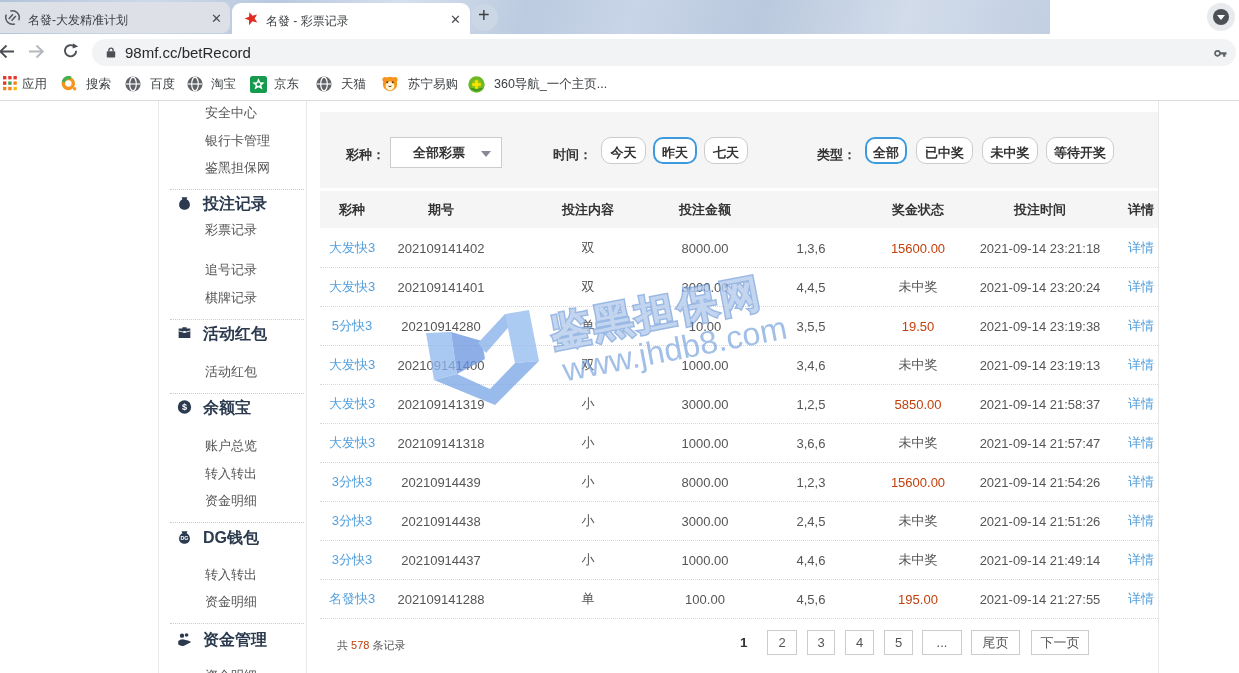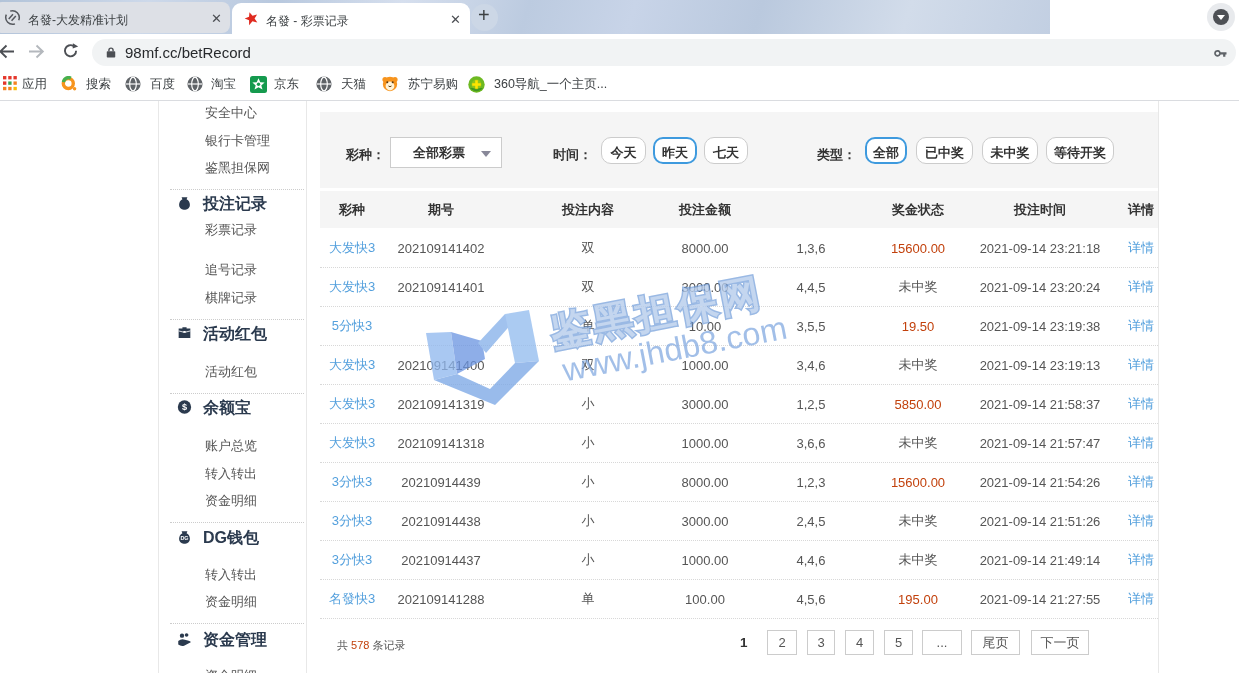--- a/index.html
+++ b/index.html
@@ -282,20 +282,21 @@
       <div class="cell c2">202109141401</div>
       <div class="cell c3">双</div>
       <div class="cell c4">3000.00</div>
       <div class="cell c5">4,4,5</div>
       <div class="cell c6">未中奖</div>
       <div class="cell c7">2021-09-14 23:20:24</div>
       <div class="cell blue c8">详情</div>
     </div>
     <div class="trow" style="top:206px">
       <div class="cell blue c1">5分快3</div>
+      <div class="cell c2">20210914280</div>
       <div class="cell c3">单</div>
       <div class="cell c4">10.00</div>
       <div class="cell c5">3,5,5</div>
       <div class="cell c6 red">19.50</div>
       <div class="cell c7">2021-09-14 23:19:38</div>
       <div class="cell blue c8">详情</div>
     </div>
     <div class="trow" style="top:245px">
       <div class="cell blue c1">大发快3</div>
       <div class="cell c2">202109141400</div>

